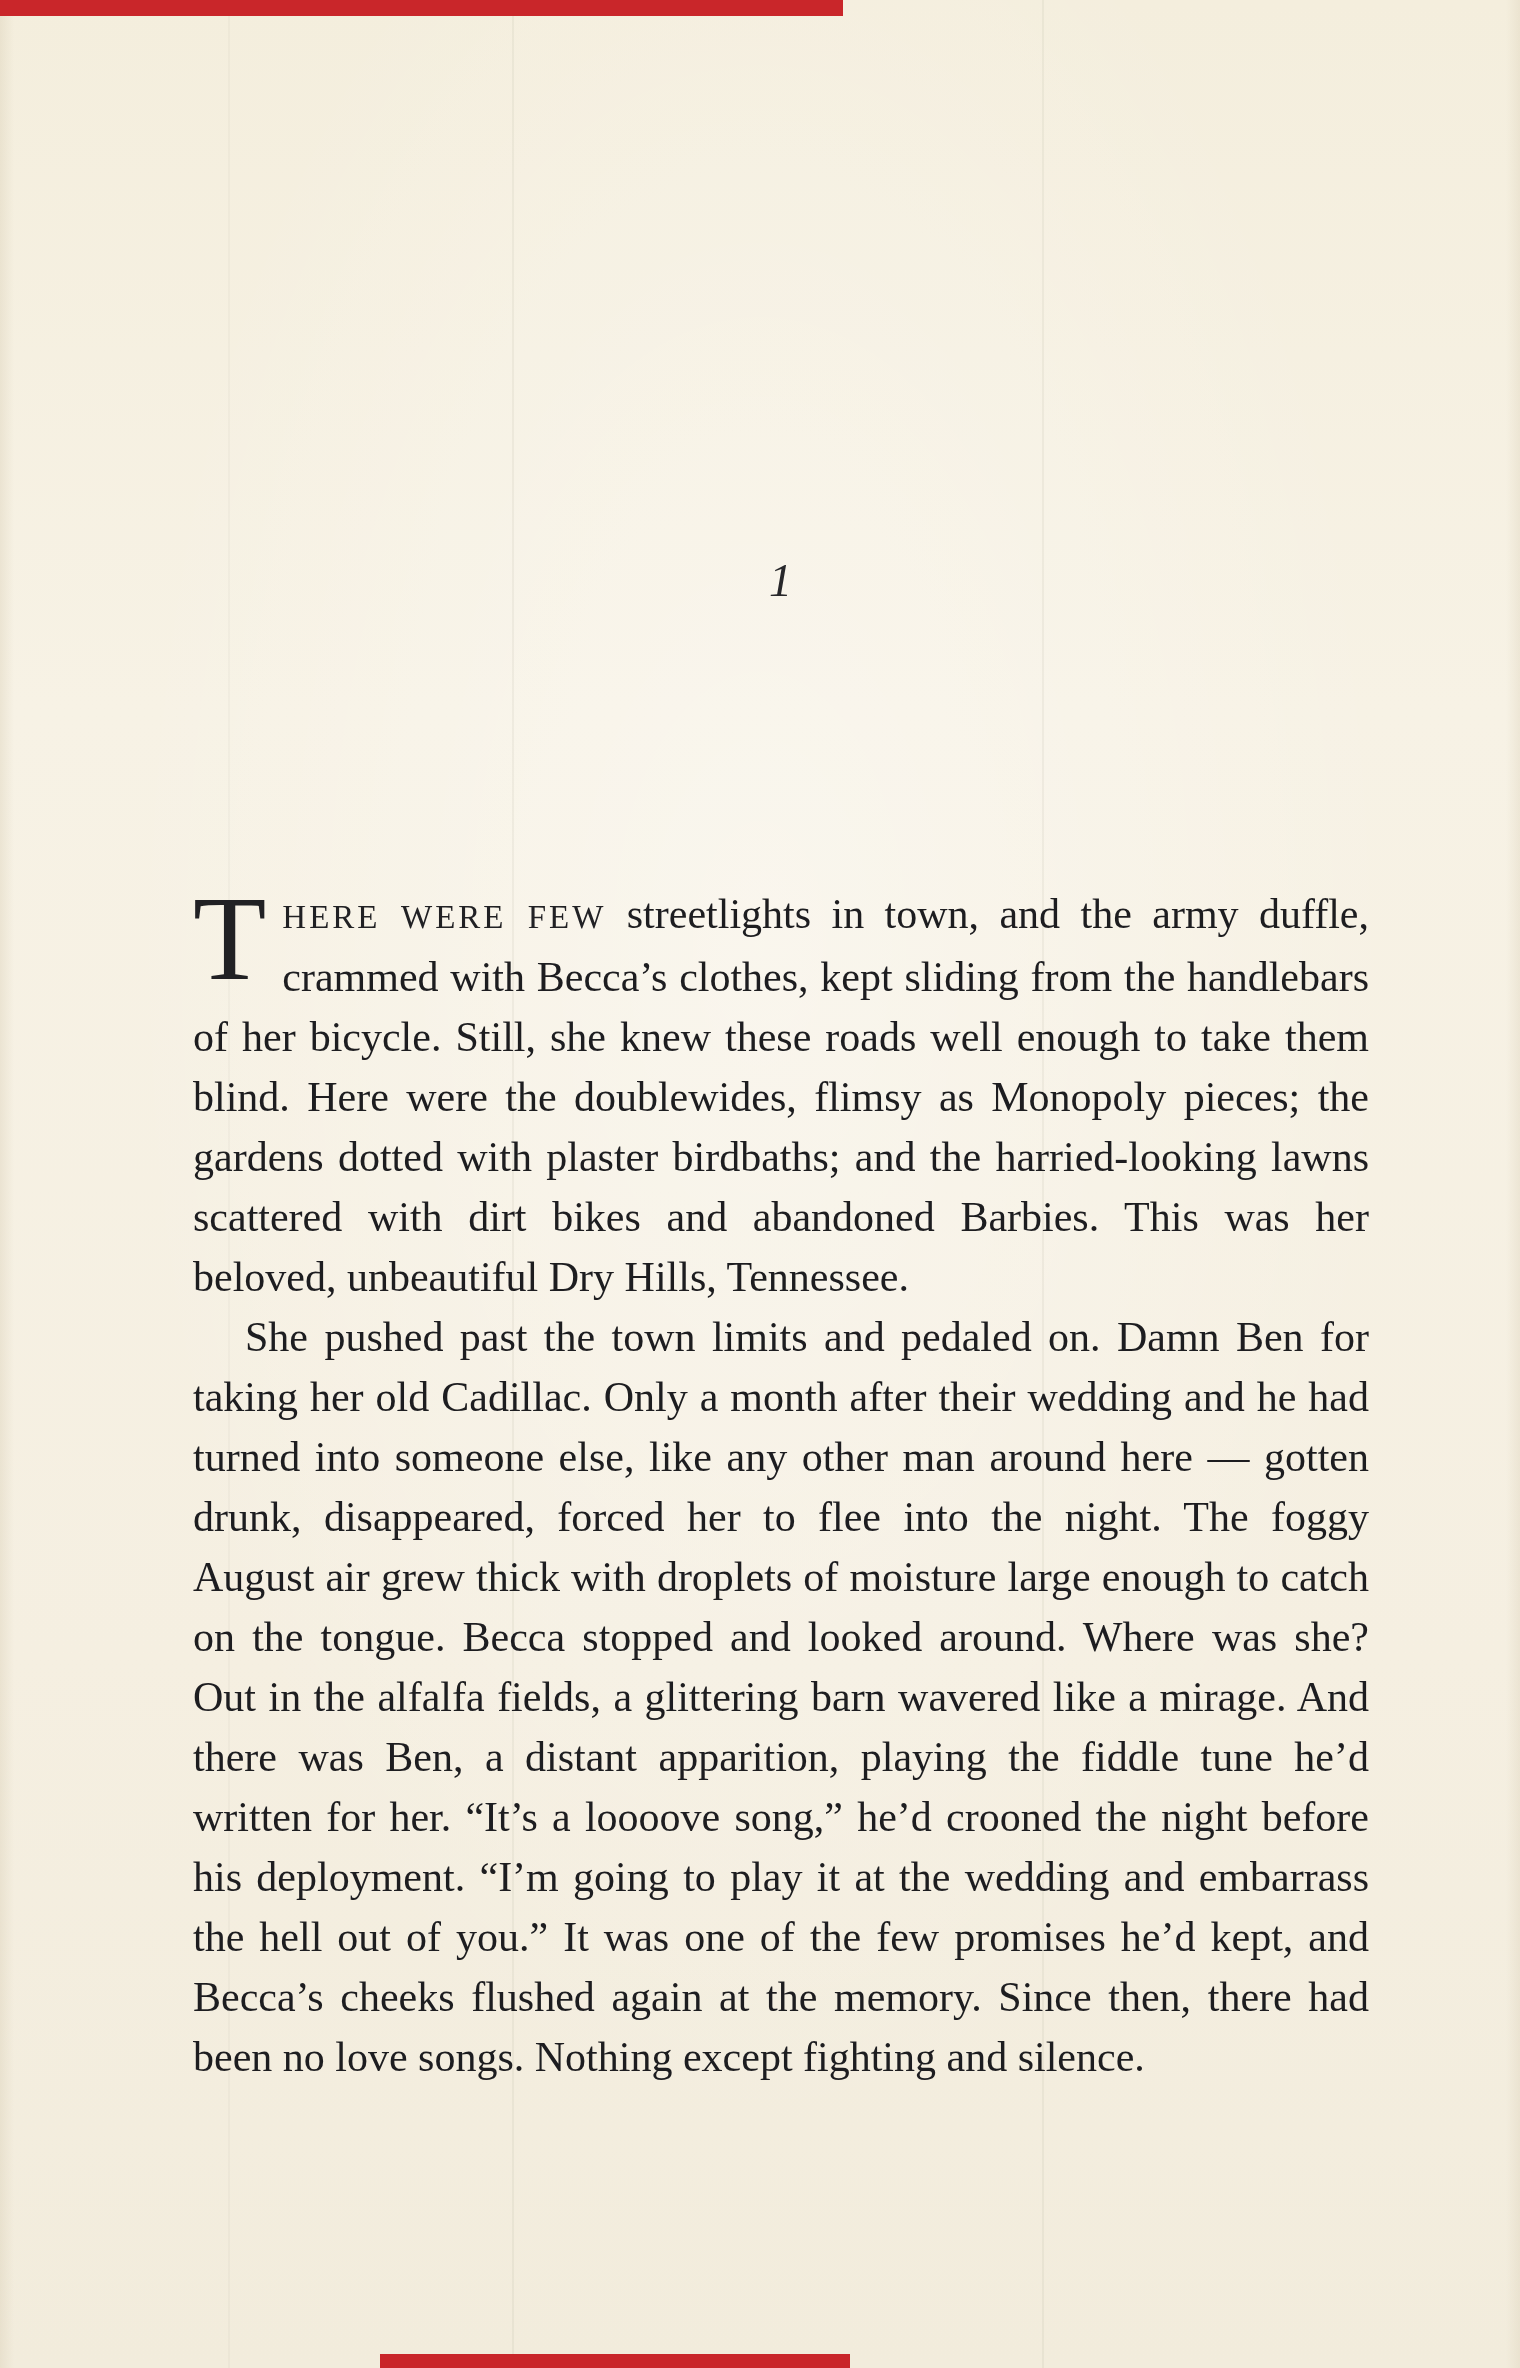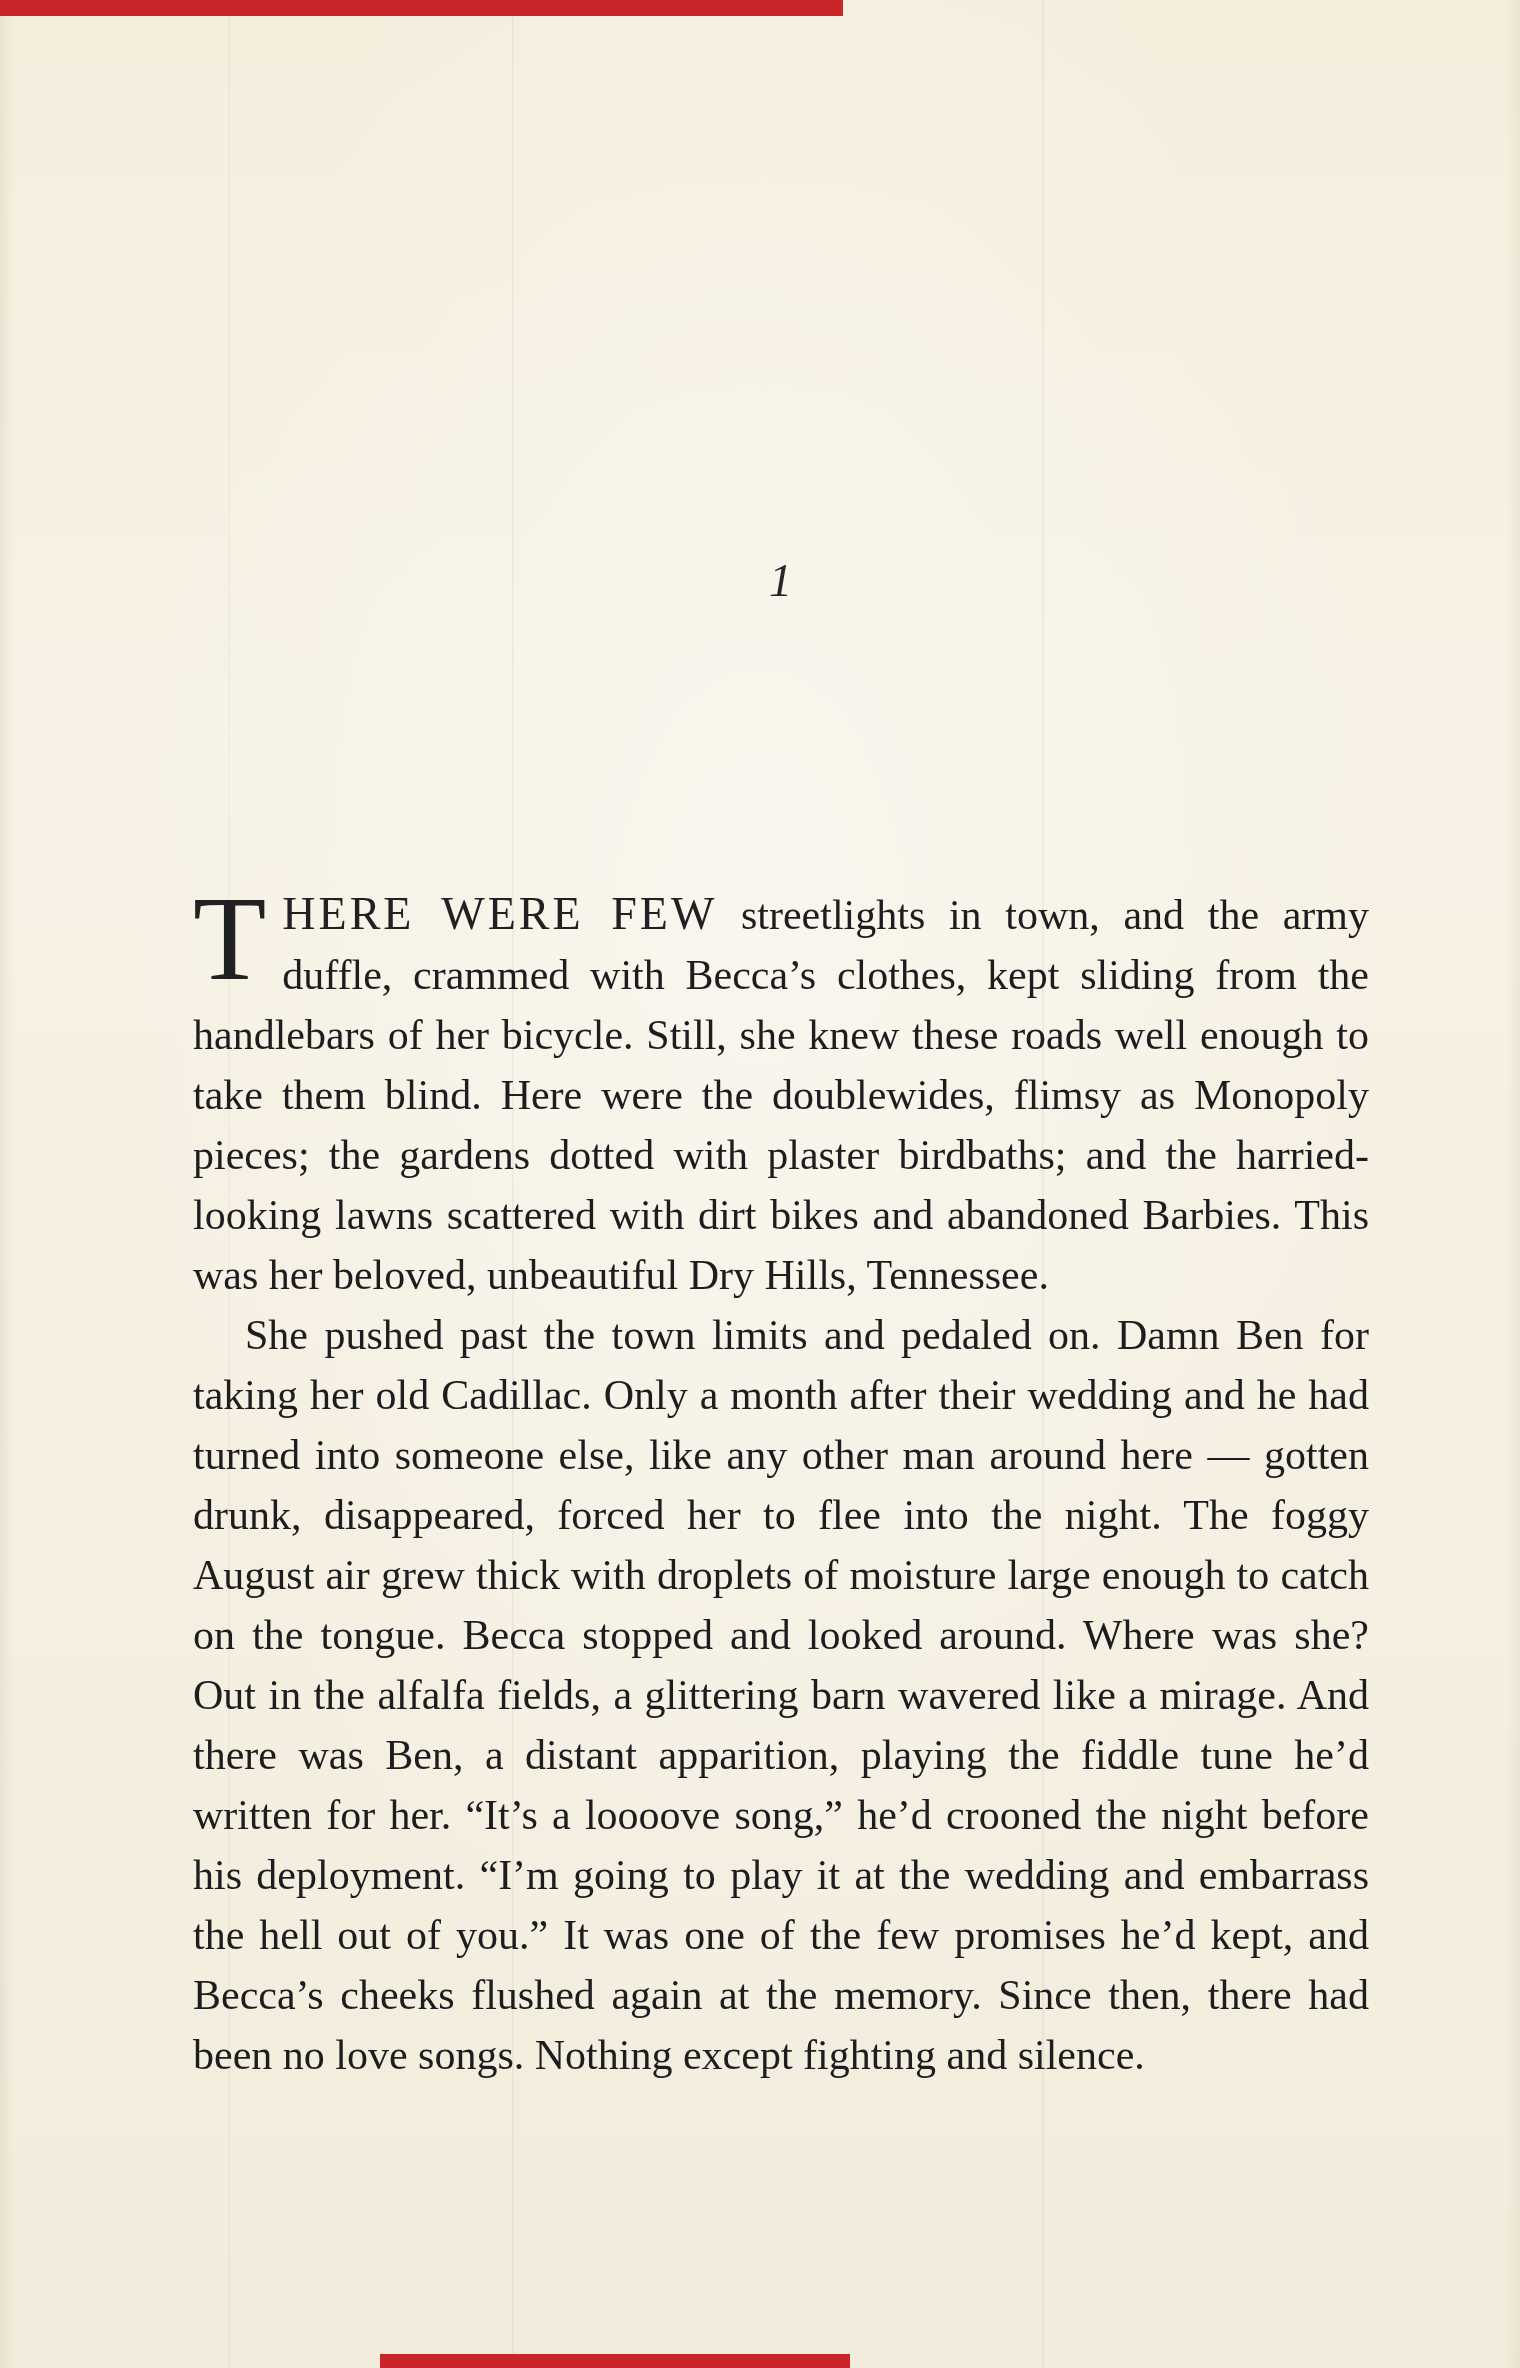--- a/index.html
+++ b/index.html
@@ -84,21 +84,21 @@
     text-indent: 52px;
   }
   .dropcap {
     float: left;
     font-size: 120px;
     line-height: 94px;
     padding: 8px 16px 0 0;
     color: #212124;
   }
   .lead-caps {
-    font-size: 46px;
+    font-size: 33px;
     letter-spacing: 3px;
     color: #212124;
   }
 </style>
 </head>
 <body>
 
 <div class="page">
   <div class="crease c1"></div>
   <div class="crease c2"></div>

